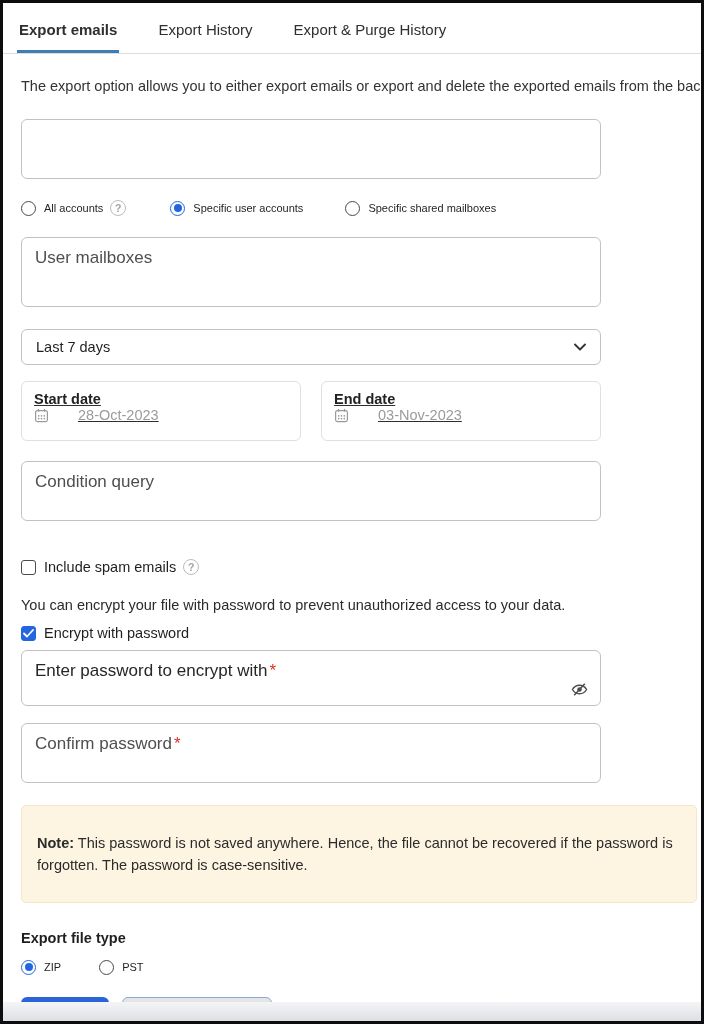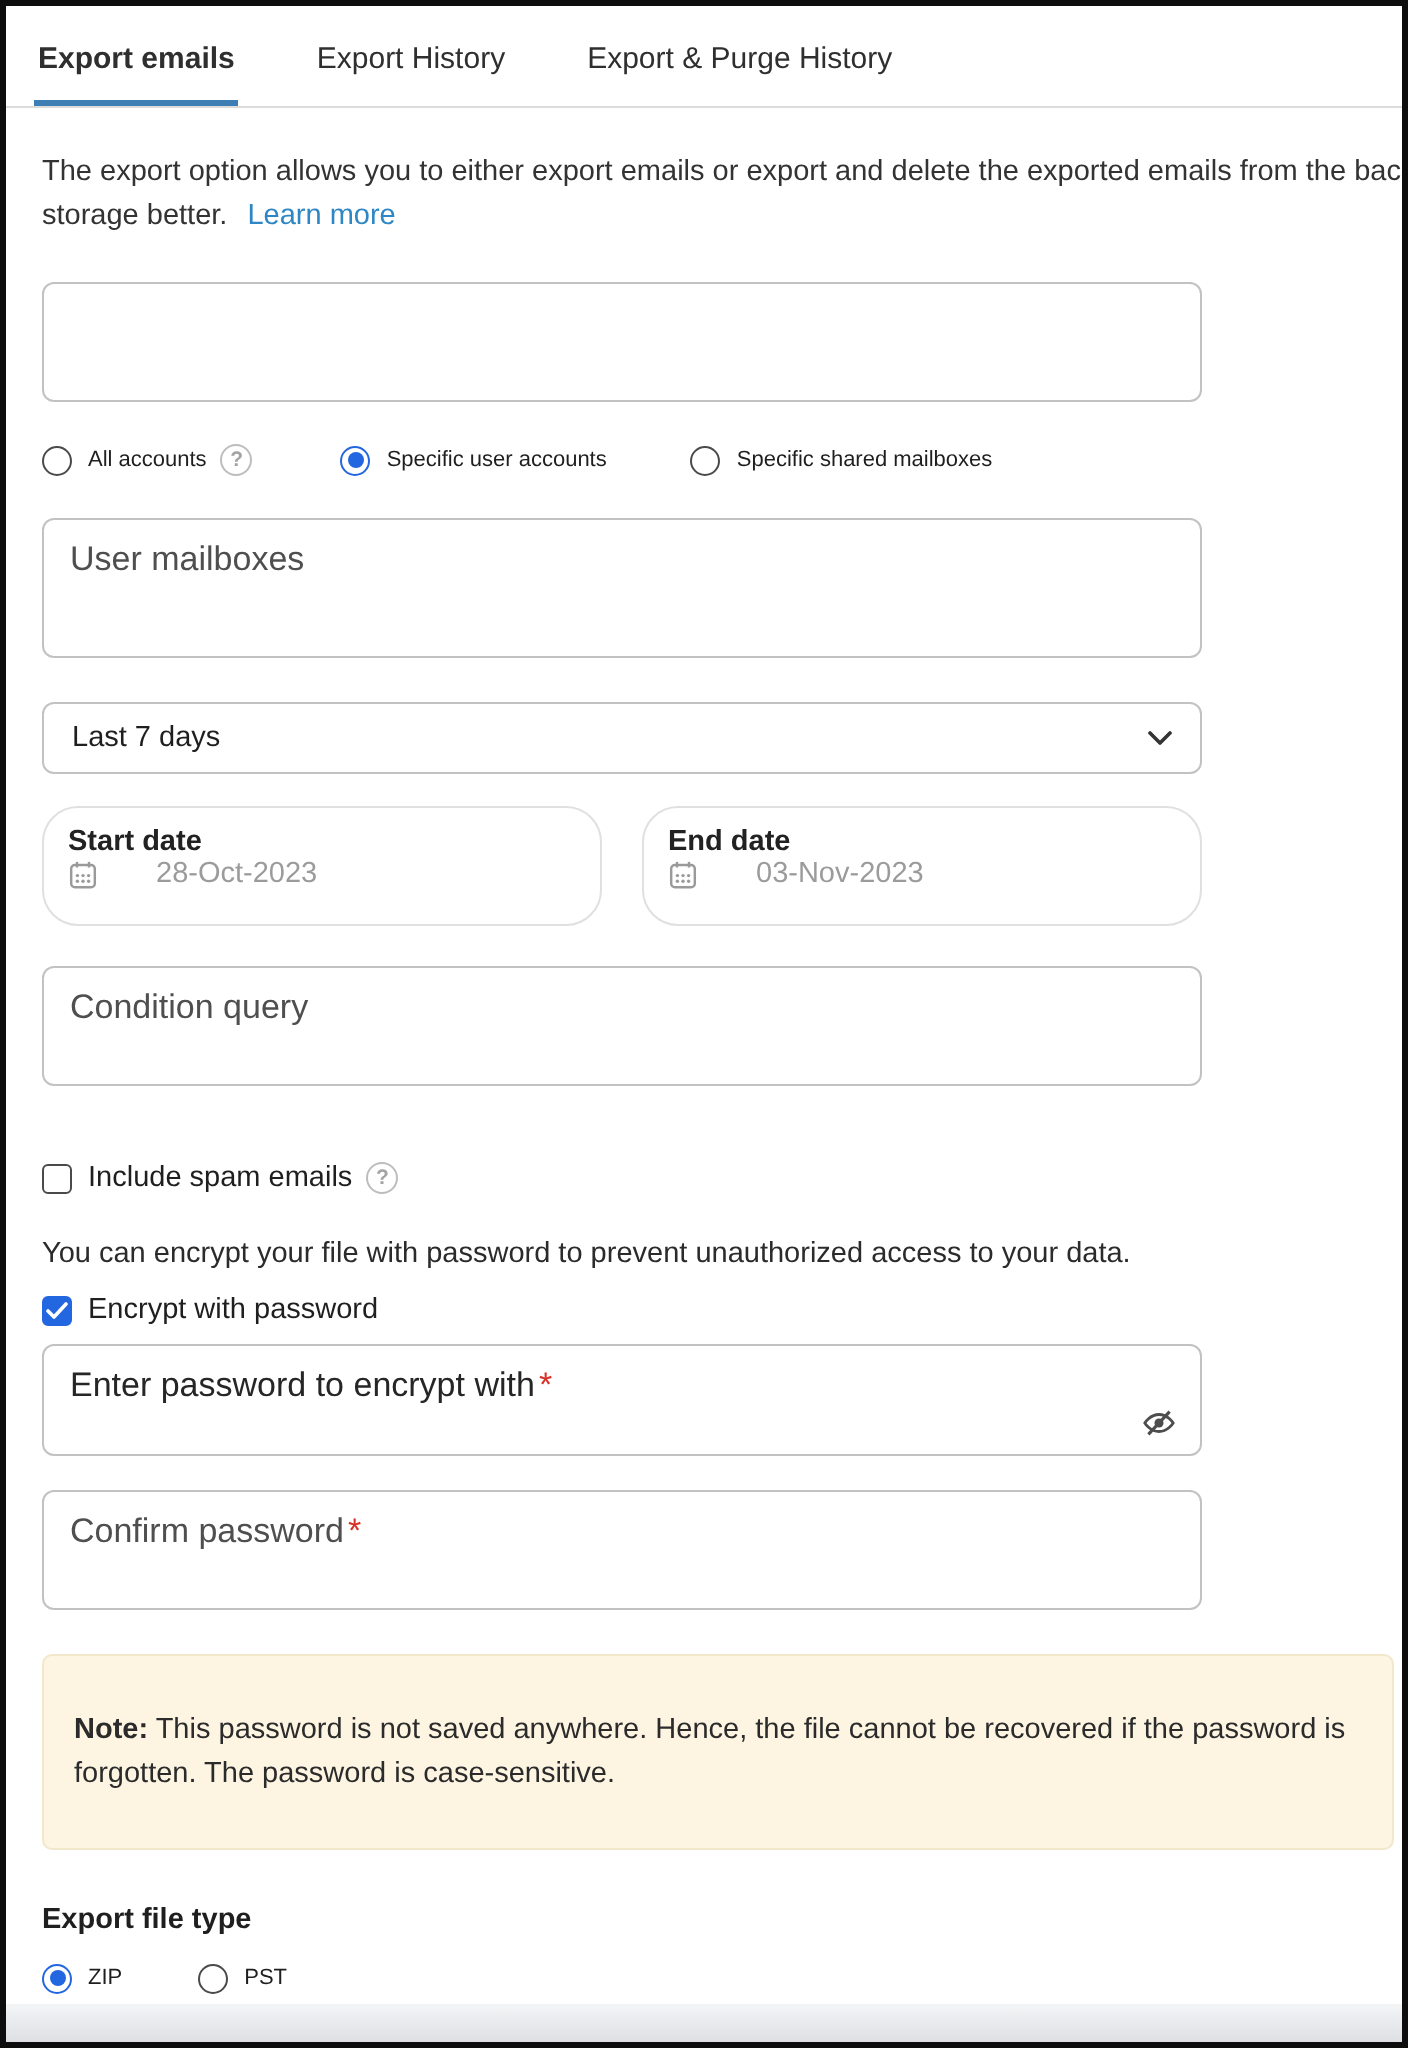--- a/index.html
+++ b/index.html
@@ -83,22 +83,22 @@
   .select-box {
     margin-top: 22px; height: 36px;
     display: flex; align-items: center; justify-content: space-between;
     padding: 0 14px; cursor: pointer;
   }
   .select-value { font-size: 14.5px; font-weight: 500; color: #1f1f1f; }
 
   
   .dates-row { margin: 16px 0 0 18px; display: flex; gap: 20px; }
   .date-card {
-    width: 280px; height: 60px; border: 1px solid #e0e0e0; border-radius: 18px;
-    padding: 9px 12px; cursor: pointer; background: #fff;
+    width: 280px; height: 60px; border: 1px solid #e0e0e0; border-radius: 6px;
+    padding: 9px 12px; cursor: pointer; background: #fff; text-decoration: underline;
   }
   .date-label { font-size: 14.5px; font-weight: 600; color: #222; }
   .date-value-row { display: flex; align-items: center; margin-top: 0; color: #9b9b9b; gap: 21px; }
   .date-value { font-size: 14.5px; margin-left: 8px; color: #9b9b9b; }
 
   
   .encrypt-intro { margin: 22px 0 0 18px; font-size: 14.5px; color: #2b2b2b; }
   .encrypt-row { margin: 12px 0 0 18px; height: 16px; }
   .pwd-box { margin-top: 9px; height: 56px; }
   .pwd-box .inner-label { color: #262626; font-weight: 500; }
@@ -143,23 +143,20 @@
 <div class="frame">
 
   <div class="tabbar">
     <div class="tab active">Export emails</div>
     <div class="tab">Export History</div>
     <div class="tab">Export &amp; Purge History</div>
   </div>
 
   <div class="desc">
     <span class="desc-line1">The export option allows you to either export emails or export and delete the exported emails from the backup.</span>
-    <span class="desc-line2-row">
-      <span>storage better.</span><a class="link">Learn more</a>
-    </span>
   </div>
 
   <div class="col">
     <div class="box empty-box"></div>
   </div>
 
   <div class="radio-row">
     <div class="radio-item">
       <span class="radio"></span>
       <span class="radio-label">All accounts</span>

